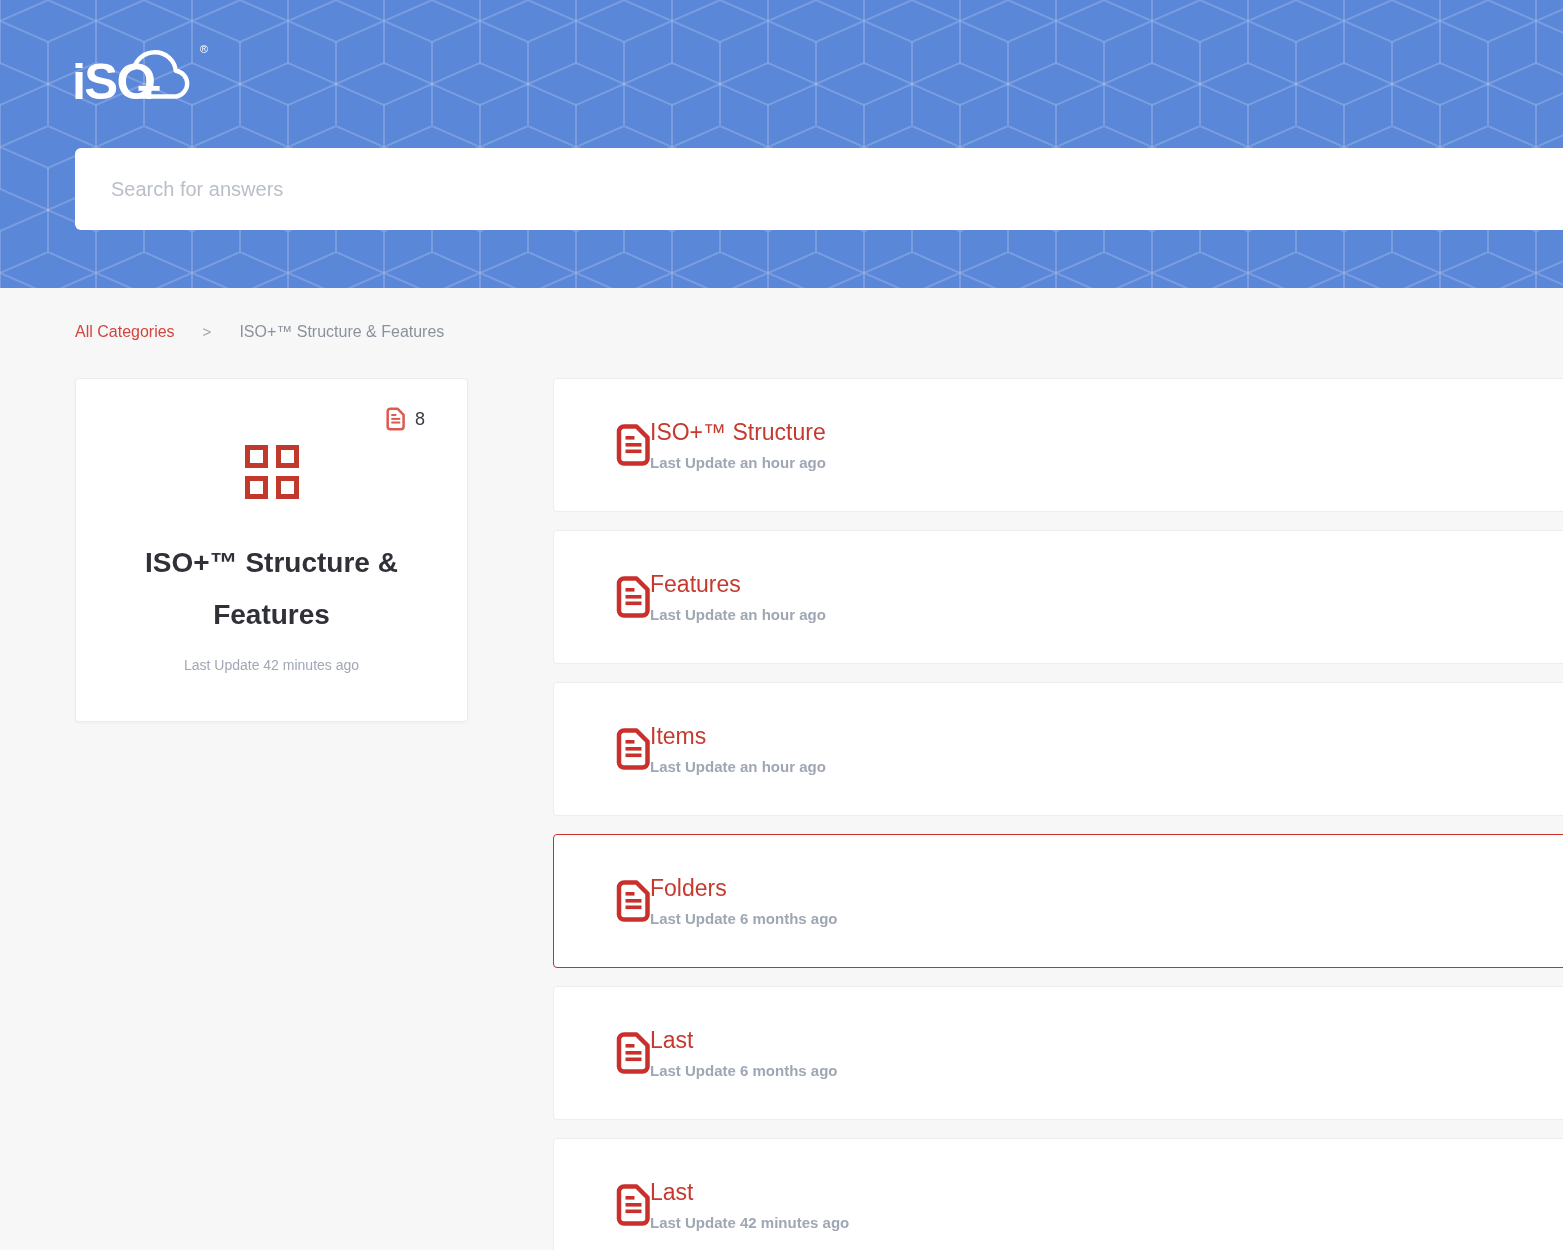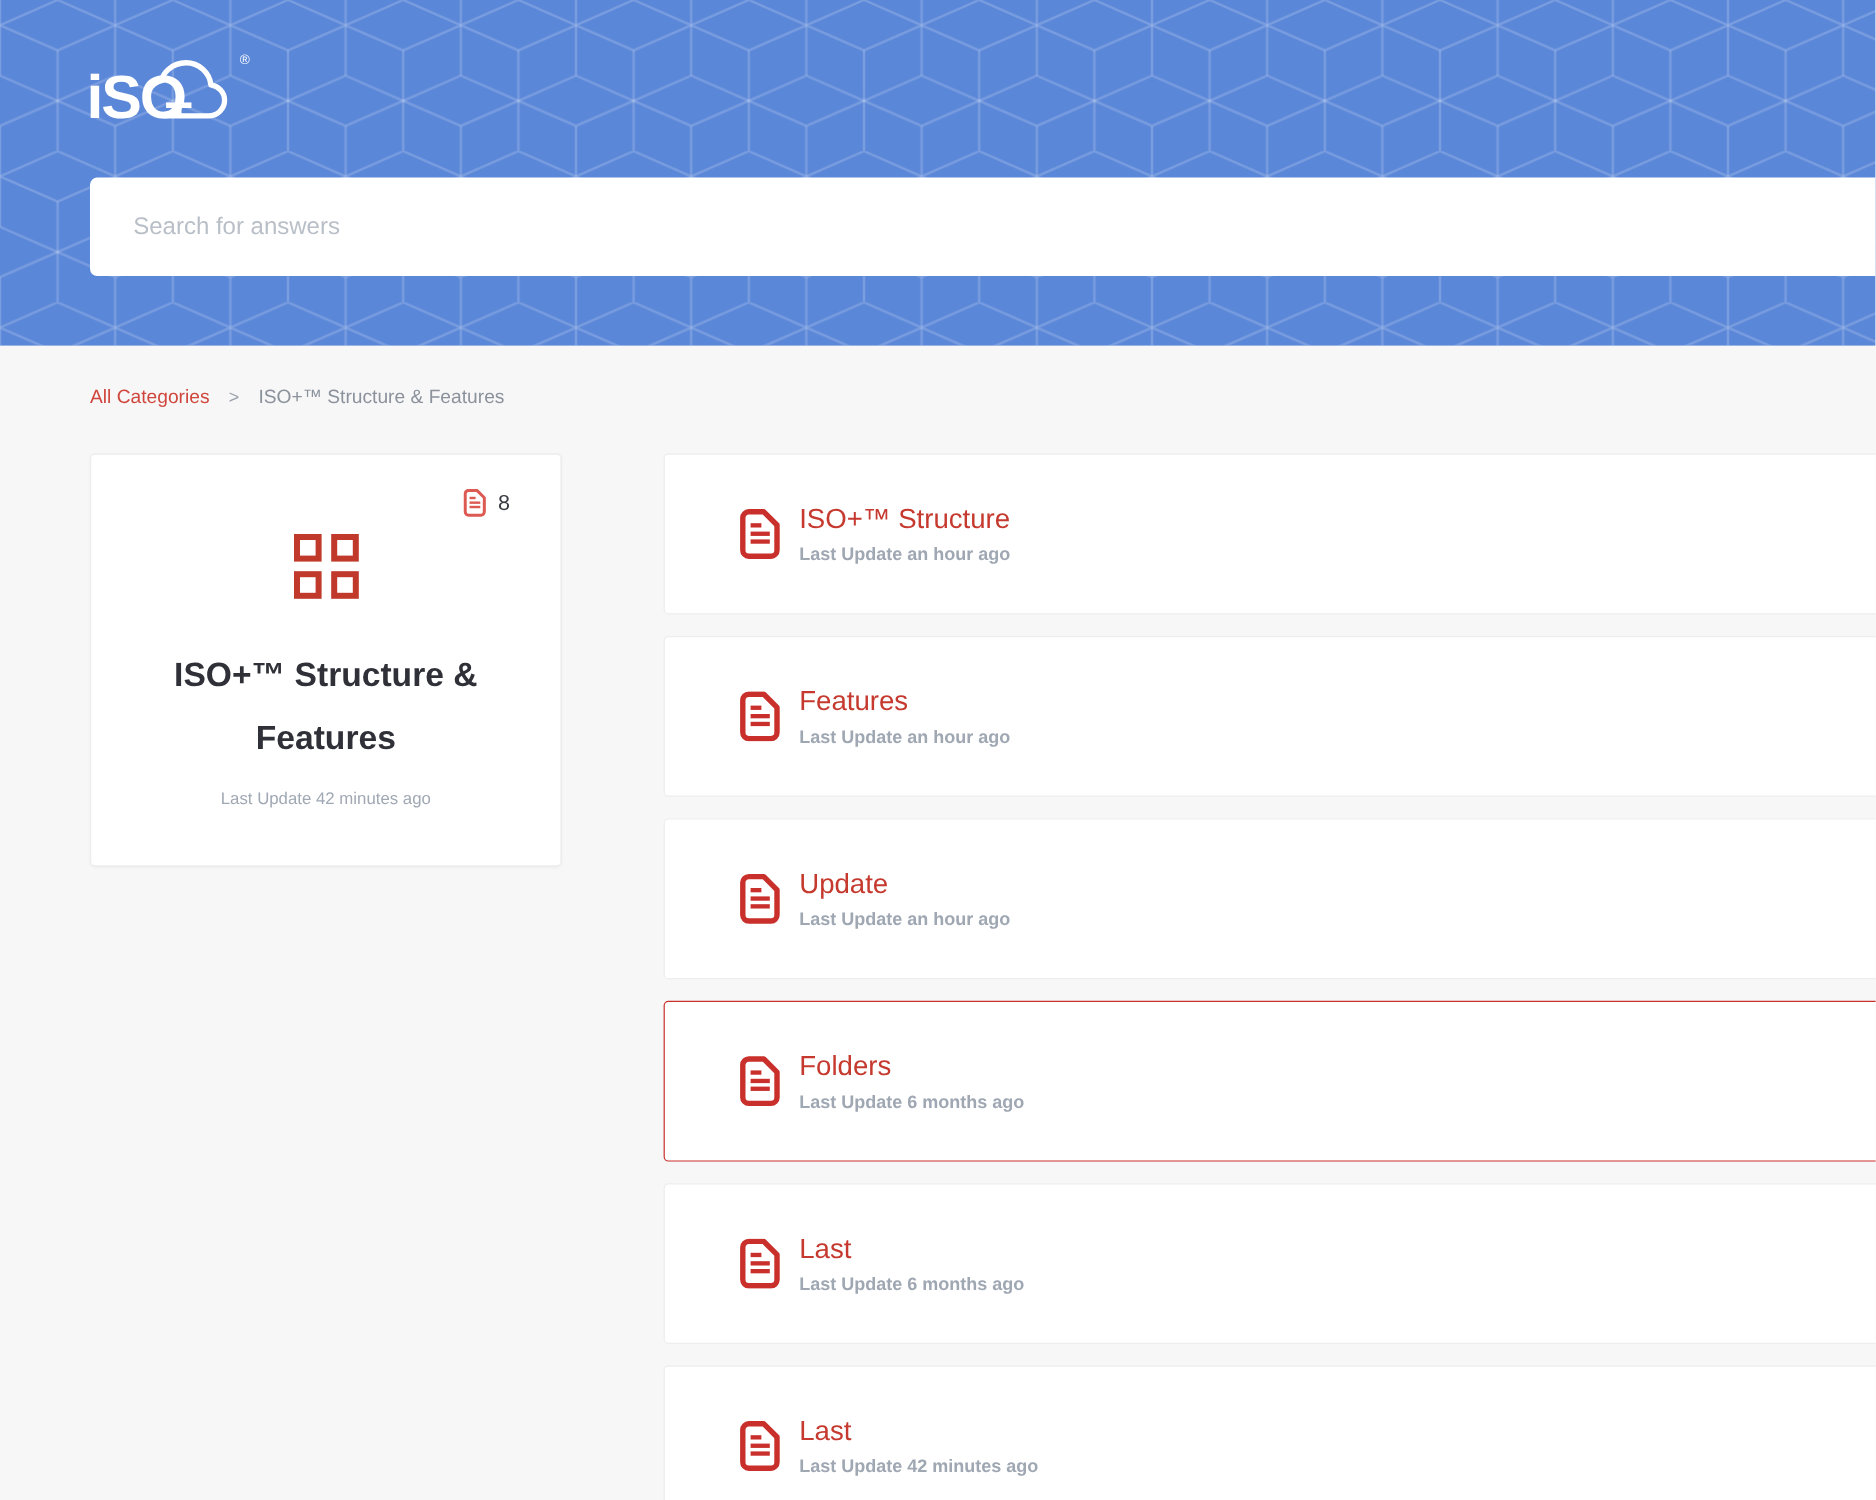--- a/index.html
+++ b/index.html
@@ -23,21 +23,21 @@
   .logo{position:absolute;left:72px;top:24px;width:140px;height:100px;cursor:pointer;}
   .search{
     position:absolute;left:75px;top:148px;width:1520px;height:82px;
     border:none;border-radius:6px;background:#ffffff;
     padding:0 20px 0 36px;font-size:20px;color:#444;outline:none;
     font-family:"Liberation Sans", sans-serif;
   }
   .search::placeholder{color:#b9bfc7;}
   
   .main{padding:34px 0 0 75px;}
-  .breadcrumb{display:flex;align-items:center;gap:16px;font-size:16px;height:19px;text-align:center;}
+  .breadcrumb{display:flex;align-items:center;gap:28px;font-size:16px;height:19px;text-align:center;}
   .bc-link{color:var(--bc-red);text-decoration:none;cursor:pointer;}
   .bc-sep{color:#9aa1ab;font-size:15px;}
   .bc-current{color:#8b929c;}
   .columns{display:flex;align-items:flex-start;gap:85px;margin-top:37px;}
   
   .category-card{
     position:relative;width:393px;height:344px;flex:none;
     background:#fff;border:1px solid #ececec;border-radius:4px;
     box-shadow:0 1px 3px rgba(0,0,0,0.04);text-align:center;cursor:pointer;
   }
@@ -59,21 +59,21 @@
   .category-update{margin-top:16px;font-size:14px;color:#a0a8b4;}
   
   .articles{display:flex;flex-direction:column;gap:18px;width:1120px;flex:none;}
   .article-card{
     display:flex;align-items:center;height:134px;
     background:#fff;border:1px solid #ededed;border-radius:4px;
     padding-left:62px;cursor:pointer;
   }
   .article-card.highlighted{border:1px solid var(--red);}
   .doc-icon{width:34px;height:42px;flex:none;display:block;}
-  .article-text{display:flex;flex-direction:column;gap:8px;padding-left:16px;}
+  .article-text{display:flex;flex-direction:column;gap:8px;}
   .article-title{color:var(--title-red);font-size:23px;text-decoration:none;}
   .article-update{color:var(--gray);font-size:15px;font-weight:bold;}
 </style>
 </head>
 <body>
 
 <header class="header">
   <svg class="cube-pattern">
     <defs>
       <pattern id="cubes" width="96" height="126" patternUnits="userSpaceOnUse">
@@ -163,21 +163,21 @@
   </article>
 
   <article class="article-card">
     <svg class="doc-icon" viewBox="0 0 34 42">
       <path d="M8 2.5 H20.5 L31.5 13.5 V34.5 A5 5 0 0 1 26.5 39.5 H8 A5 5 0 0 1 3 34.5 V7.5 A5 5 0 0 1 8 2.5 Z" fill="none" stroke="#c9302c" stroke-width="4.5" stroke-linejoin="round"></path>
       <rect x="9.5" y="12" width="9" height="3.6" fill="#c9302c"></rect>
       <rect x="9.5" y="19" width="16" height="3.6" fill="#c9302c"></rect>
       <rect x="9.5" y="25.5" width="16" height="3.6" fill="#c9302c"></rect>
     </svg>
     <div class="article-text">
-      <a class="article-title">Update</a>
+      <a class="article-title">Items</a>
       <div class="article-update">Last Update an hour ago</div>
     </div>
   </article>
 
   <article class="article-card highlighted">
     <svg class="doc-icon" viewBox="0 0 34 42">
       <path d="M8 2.5 H20.5 L31.5 13.5 V34.5 A5 5 0 0 1 26.5 39.5 H8 A5 5 0 0 1 3 34.5 V7.5 A5 5 0 0 1 8 2.5 Z" fill="none" stroke="#c9302c" stroke-width="4.5" stroke-linejoin="round"></path>
       <rect x="9.5" y="12" width="9" height="3.6" fill="#c9302c"></rect>
       <rect x="9.5" y="19" width="16" height="3.6" fill="#c9302c"></rect>
       <rect x="9.5" y="25.5" width="16" height="3.6" fill="#c9302c"></rect>

